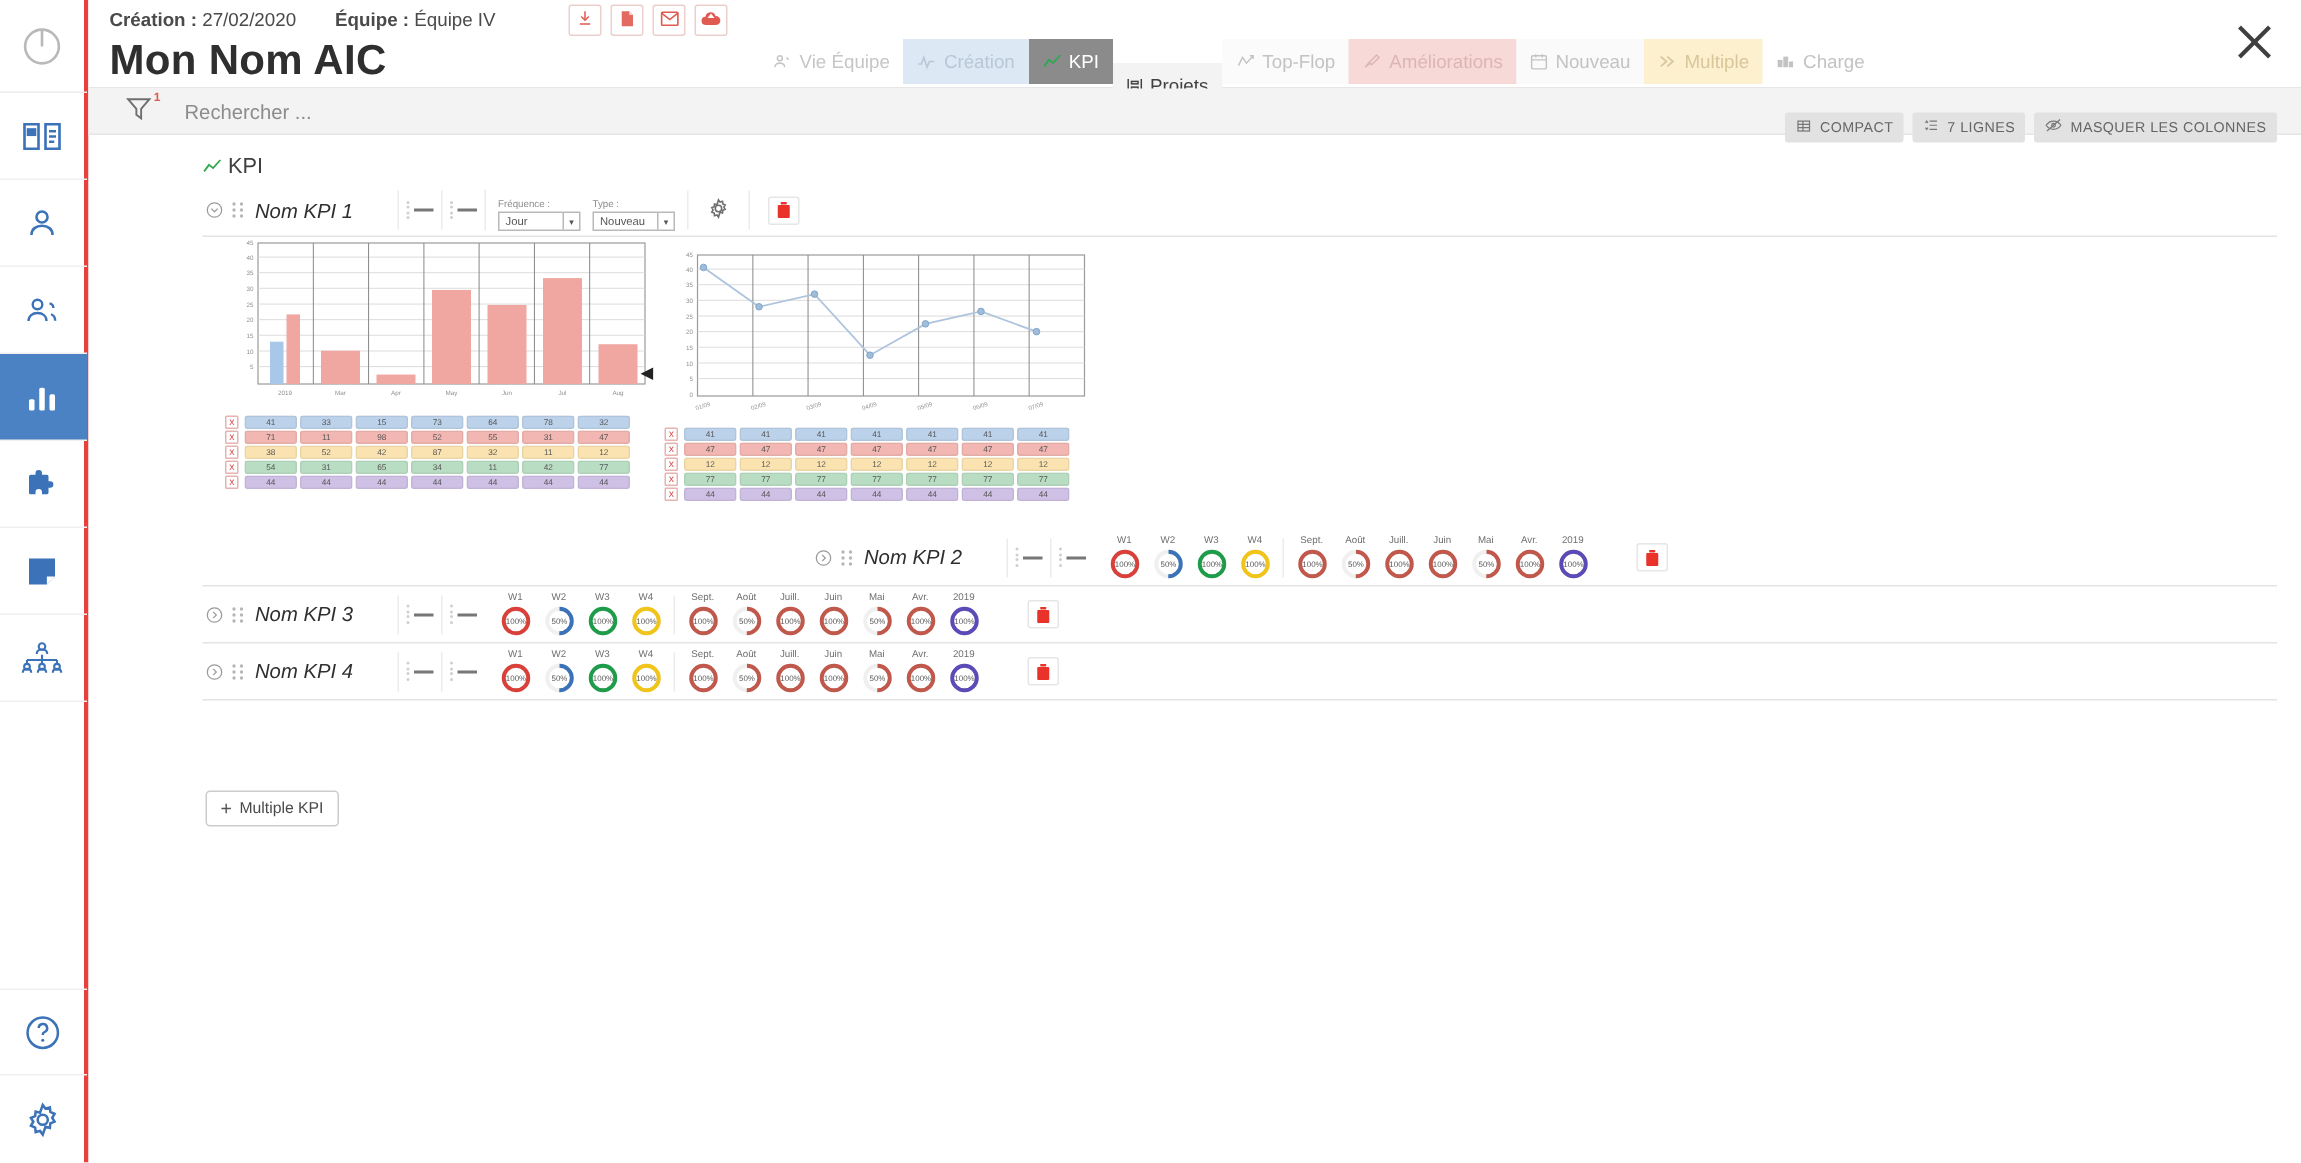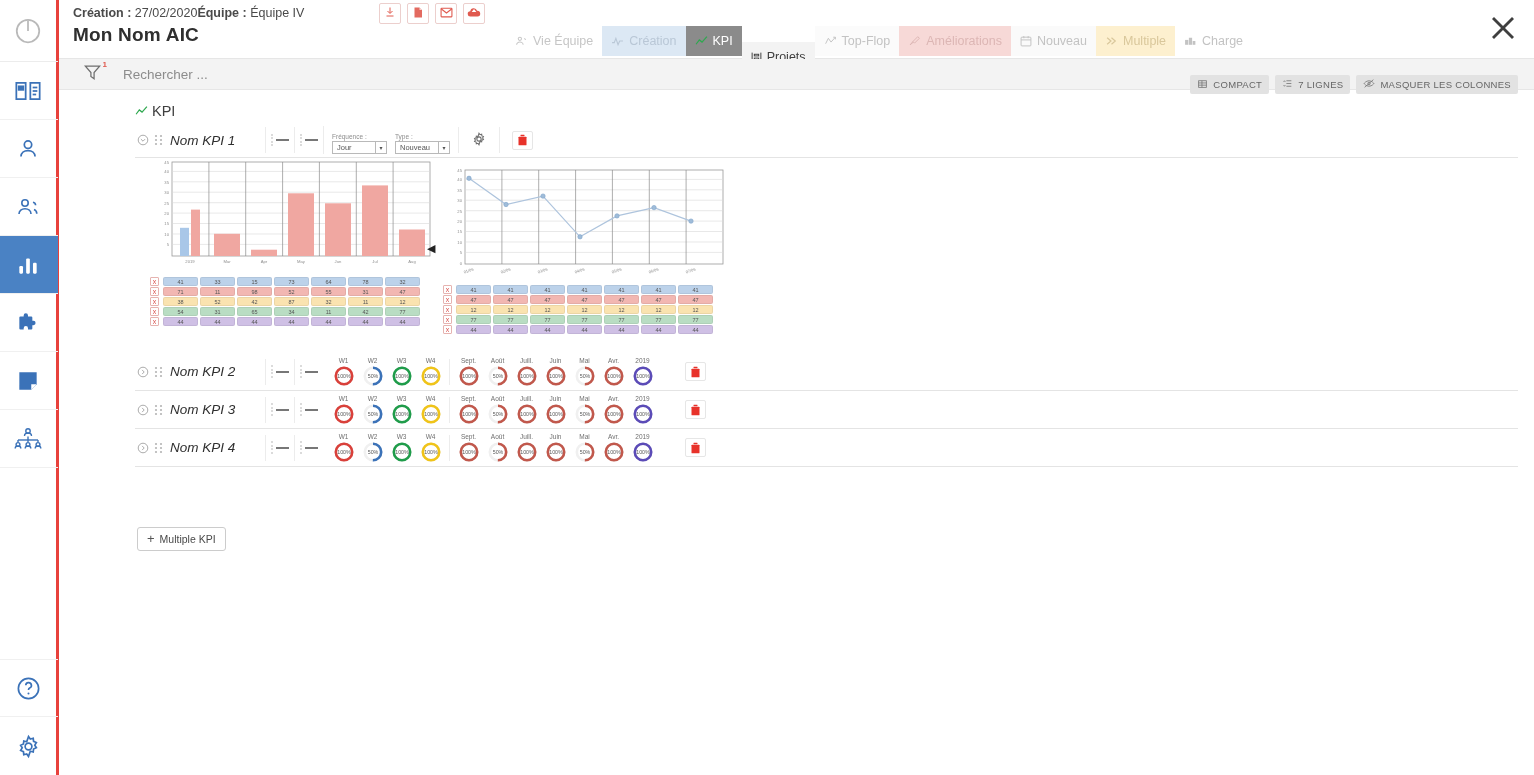--- a/index.html
+++ b/index.html
@@ -28,32 +28,32 @@
   .side-ico svg { display:block; }
   .side-spacer { flex:1 1 auto; }
 
   
   .main { flex:1 1 auto; position:relative; background:#fff; }
 
   .topbar {
     height:59px; position:relative; border-bottom:1px solid #e6e6e6;
     background:#fff;
   }
-  .meta-row { position:absolute; left:14px; top:6px; display:flex; align-items:center; }
+  .meta-row { position:absolute; left:14px; top:6px; display:flex; align-items:center; gap:26px;}
   .meta-item { font-size:12.5px; color:#4a4a4a; }
   .meta-item b { font-weight:bold; }
   .hdr-btns { position:absolute; left:320px; top:3px; display:flex; gap:6px; }
   .hdr-btn {
     width:22px; height:21px; border:1px solid #eccfcd; border-radius:2px;
     display:flex; align-items:center; justify-content:center;
     color:#e05a4f; background:#fff;
   }
   .page-title {
     position:absolute; left:14px; top:24px;
-    font-size:19px; font-weight:bold; color:#2f2f2f; letter-spacing:.2px;
+    font-size:28px; font-weight:bold; color:#2f2f2f; letter-spacing:.2px;
   }
 
   .tabs { position:absolute; left:447px; top:26px; display:flex; align-items:stretch; height:30px; }
   .tab {
     display:flex; align-items:center; gap:5px; padding:0 9px; height:30px;
     font-size:12.5px; color:#c3c3c3; white-space:nowrap;
   }
   .tab .ti { display:flex; align-items:center; }
   .tab.t-vie   { color:#c6c6c6; }
   .tab.t-act   { background:#dce8f4; color:#b9c7d6; }
@@ -765,21 +765,21 @@
               <span class="cell" style="width:35px">44</span>
               <span class="cell" style="width:35px">44</span>
               <span class="cell" style="width:35px">44</span>
             </div>
           </div>
         </div>
       </div>
 
       
       <div id="gauge-rows">
-  <div class="kpi-row" style="height:37px;">
+  <div class="kpi-row" style="height:37px;justify-content:center;">
     <span class="caret-ico">
       <svg width="12" height="12" viewBox="0 0 20 20" fill="none" stroke="currentColor" stroke-width="1.4">
         <circle cx="10" cy="10" r="8"></circle>
                 <polyline points="8.5,6.5 12,10 8.5,13.5"></polyline>
               </svg>
             </span>
     <span class="grip-ico">
       <svg width="9" height="12" viewBox="0 0 9 12" fill="currentColor">
         <circle cx="2" cy="2" r="1.1"></circle>
                 <circle cx="7" cy="2" r="1.1"></circle>

